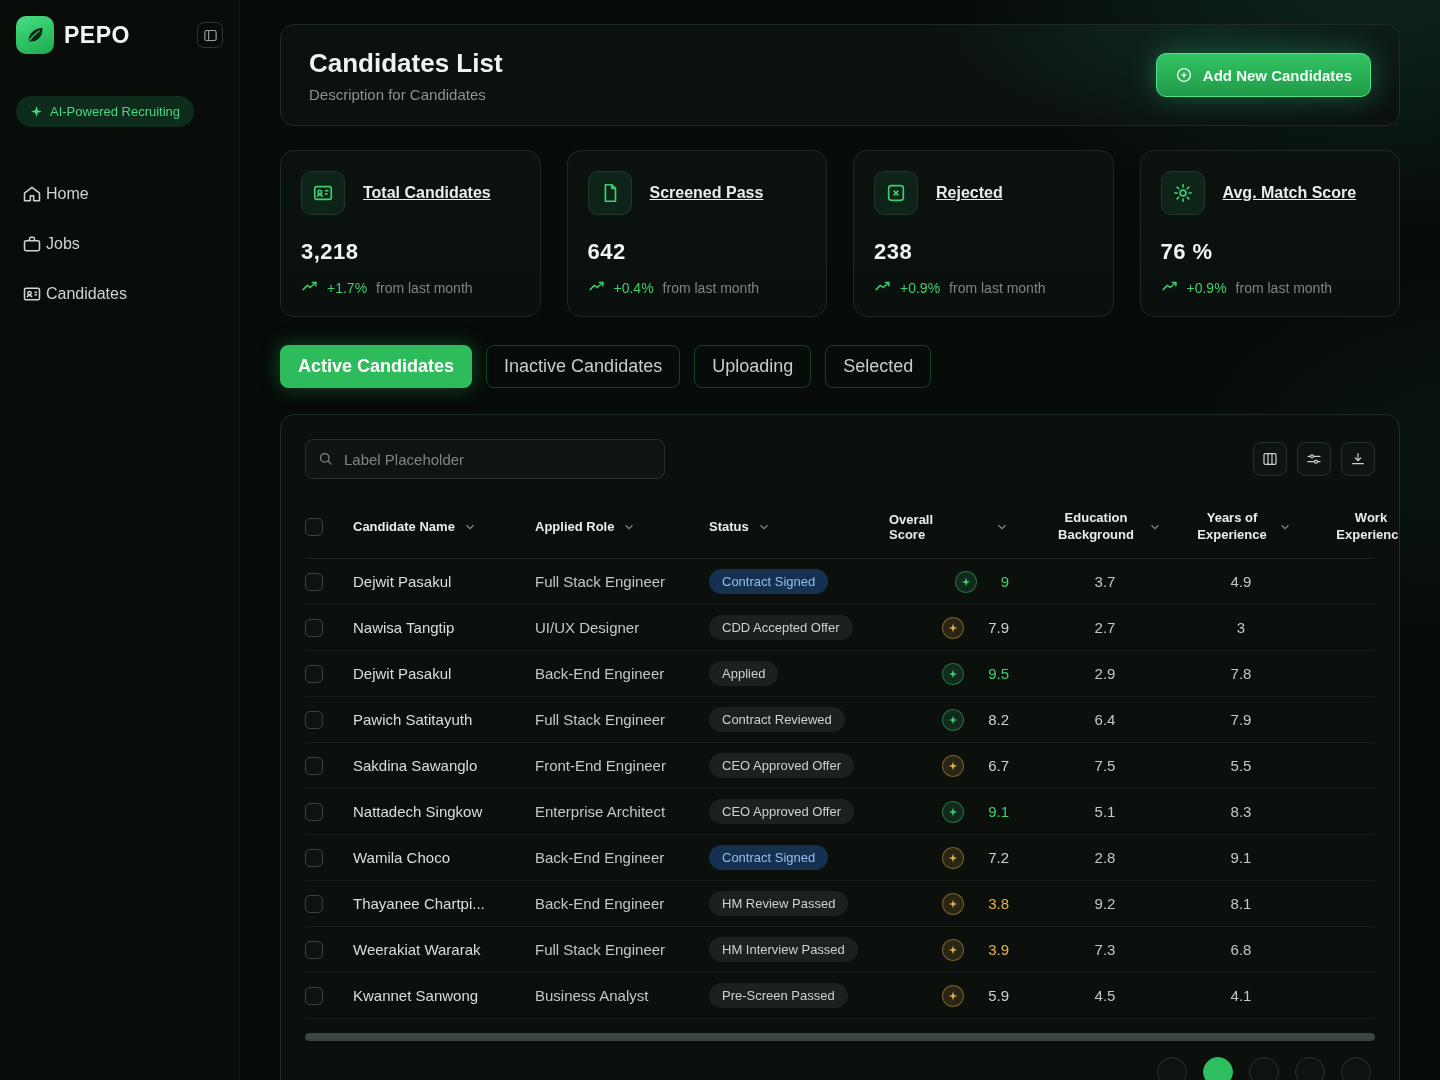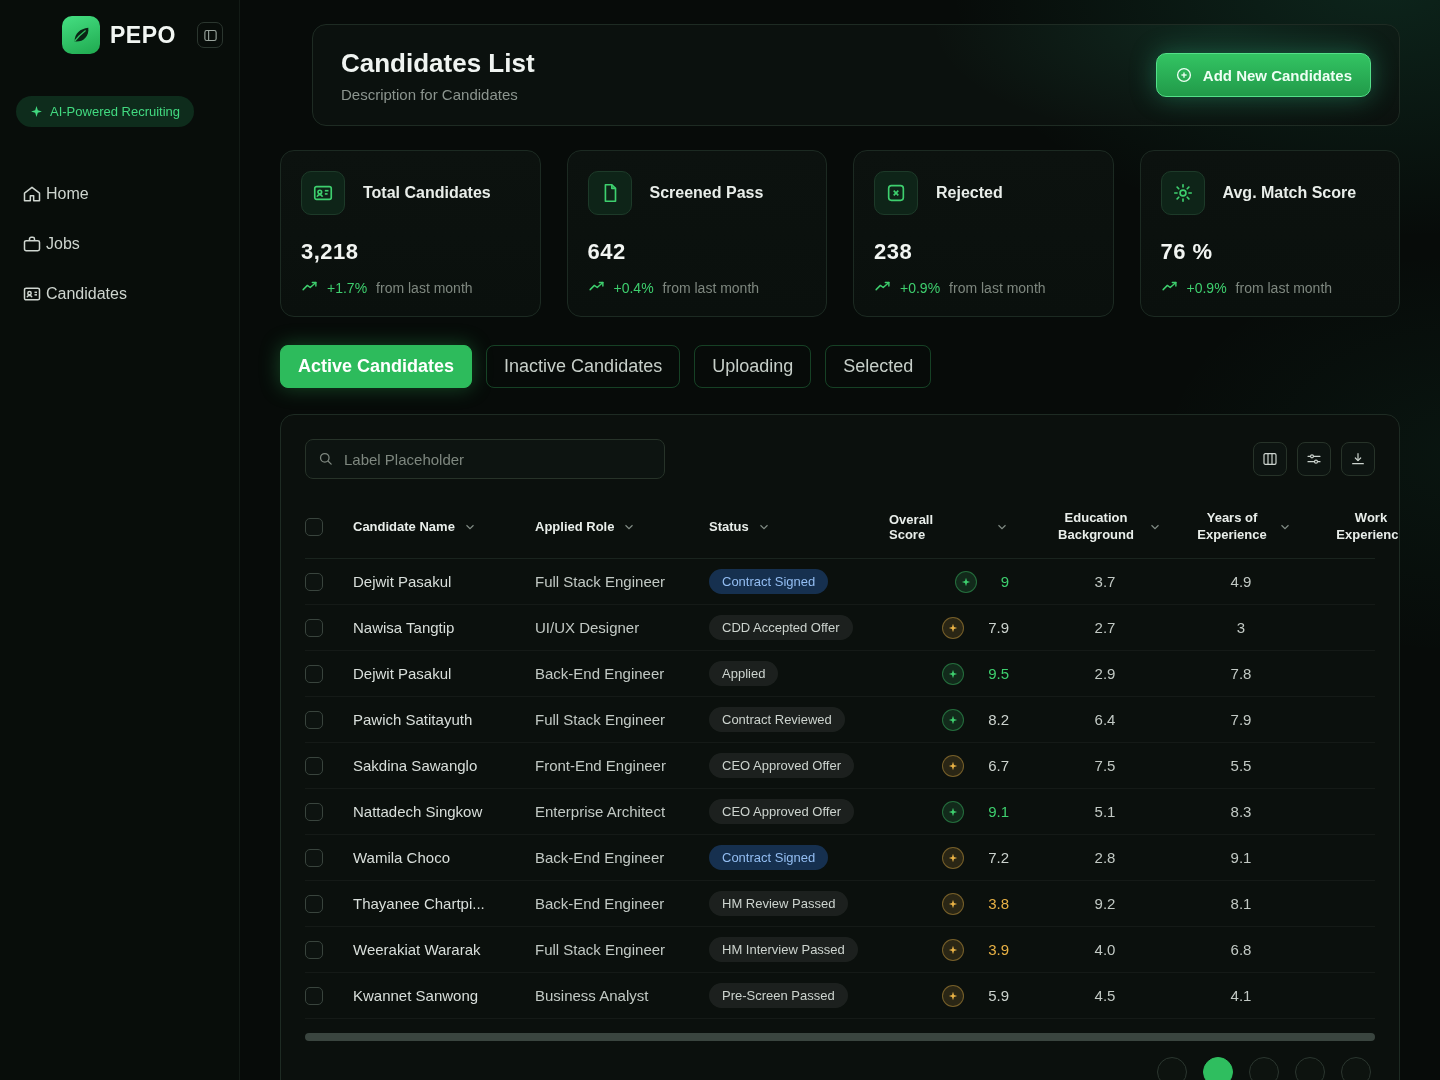--- a/index.html
+++ b/index.html
@@ -11,54 +11,54 @@
       radial-gradient(700px 420px at 96% -2%, rgba(52,211,153,.13), transparent 62%),
       radial-gradient(520px 340px at 102% 42%, rgba(52,211,153,.05), transparent 60%),
       #070b09;
   }
   svg { display:block; }
 
   
   .sidebar { position:fixed; top:0; left:0; bottom:0; width:240px; background:#080d0a;
     border-right:1px solid #131b16; padding:16px; z-index:5; }
   .logo-row { display:flex; align-items:center; justify-content:space-between; }
-  .logo-left { display:flex; align-items:center; gap:10px;margin-left:46px; }
+  .logo-left { display:flex; align-items:center; gap:10px; }
   .logo-tile { width:38px; height:38px; border-radius:10px;
     background:linear-gradient(160deg,#45df82,#1fa94f); display:flex; align-items:center; justify-content:center; }
   .logo-text { font-size:23px; font-weight:800; letter-spacing:.5px; color:#f2f6f3; }
   .collapse-btn { width:26px; height:26px; border-radius:7px; border:1px solid #2b362f;
     background:transparent; color:#9aa49d; display:flex; align-items:center; justify-content:center; cursor:pointer; }
   .ai-badge { margin:42px 0 0; display:inline-flex; align-items:center; gap:7px;
     background:#0e2c1c; color:#42da80; border-radius:999px; padding:8px 14px; font-size:13px; }
   .nav { margin-top:42px; display:flex; flex-direction:column; }
   .nav-item { display:flex; align-items:center; gap:4px; padding:15px 6px; color:#ced5cf;
     font-size:16px; border-radius:10px; cursor:pointer; }
   .nav-item .nicon { color:#cfd6d0; }
 
   
   .main { margin-left:240px; padding:24px 40px 0; position:relative; height:1080px; }
 
   .header-card { height:102px; border:1px solid #1e2b23; border-radius:14px; padding:12px 28px;
     display:flex; align-items:center; justify-content:space-between;
-    background: radial-gradient(420px 170px at 84% 0%, rgba(52,211,153,.12), transparent 70%), #0b110e; margin-left: 32px; }
+    background: radial-gradient(420px 170px at 84% 0%, rgba(52,211,153,.12), transparent 70%), #0b110e; }
   .page-title { font-size:26px; font-weight:700; color:#f0f4f1; }
   .page-sub { margin-top:7px; font-size:15px; color:#8b948e; }
   .add-btn { display:flex; align-items:center; gap:10px; padding:12px 18px; border-radius:10px;
     border:1px solid #54e089; background:linear-gradient(180deg,#33c463,#219a49);
     color:#eefff4; font-size:15px; font-weight:600; cursor:pointer;
     box-shadow:0 0 26px rgba(52,211,153,.35); font-family:inherit; }
 
   
   .stats { display:flex; gap:26px; margin-top:24px; }
   .stat-card { flex:1; border:1px solid #1c2a22; border-radius:14px; padding:20px;
     background:linear-gradient(180deg,#0c120f,#0a100d); }
   .stat-top { display:flex; align-items:center; gap:18px; }
   .stat-ic { width:44px; height:44px; border-radius:10px; background:#0e2418;
     border:1px solid #1d3a29; color:#3ecf6e; display:flex; align-items:center; justify-content:center; }
-  .stat-label { font-size:16px; font-weight:600; color:#e9eeea; }
+  .stat-label { font-size:16px; font-weight:600; color:#e9eeea;text-decoration:underline; }
   .stat-value { margin-top:24px; font-size:22px; font-weight:700; color:#f2f5f2; letter-spacing:.5px; }
   .stat-trend { margin-top:14px; display:flex; align-items:center; gap:9px; font-size:14px; }
   .trend-ic { color:#3ecf6e; }
   .delta { color:#3ecf6e; }
   .note { color:#7e877f; }
 
   
   .filters { margin-top:28px; display:flex; gap:14px; }
   .tab { padding:10px 17px; border-radius:8px; font-size:18px; cursor:pointer; font-family:inherit;
     background:transparent; border:1px solid rgba(62,207,110,.28); color:#c7cfc9; }
@@ -682,21 +682,21 @@
           </div>
           <div class="col col-score">
             <span class="score-ic tone-amber">
               <svg width="10" height="10" viewBox="0 0 24 24" fill="currentColor">
                 <path d="M12 2 L14.4 9.6 L22 12 L14.4 14.4 L12 22 L9.6 14.4 L2 12 L9.6 9.6 Z"></path>
               </svg>
             </span>
             <span class="score-val tone-amber">3.9</span>
           </div>
           <div class="col col-edu">
-            <span class="cell-num">4.0</span>
+            <span class="cell-num">7.3</span>
           </div>
           <div class="col col-years">
             <span class="cell-num">6.8</span>
           </div>
           <div class="col col-work">
             <span class="cell-num"></span>
           </div>
         </div>
         <div class="t-row">
           <div class="col col-check">

